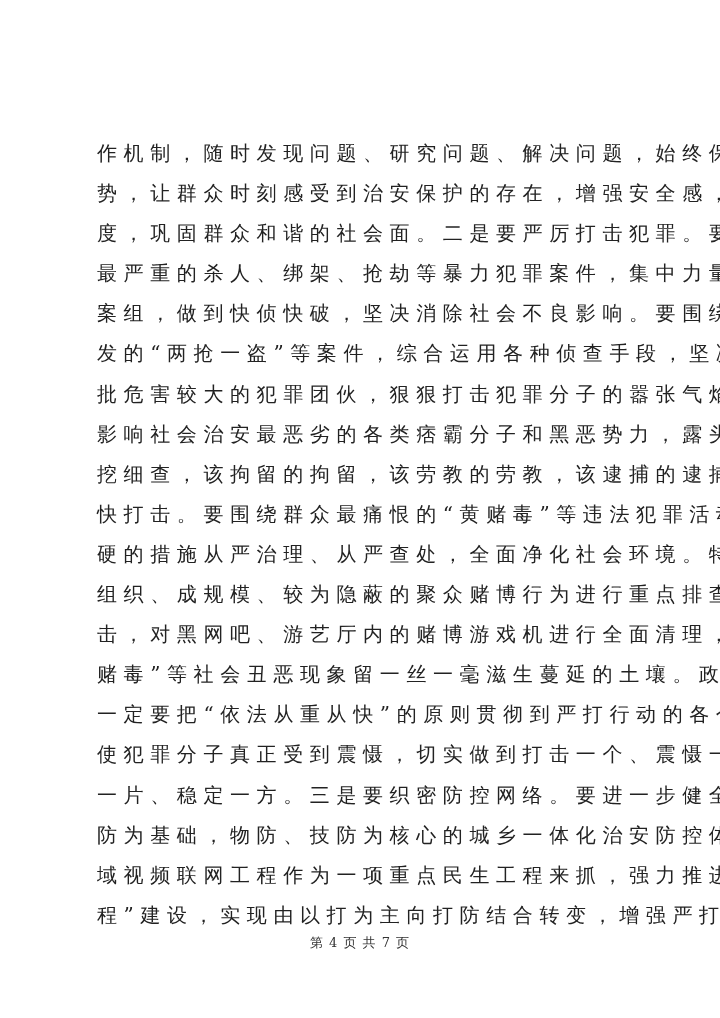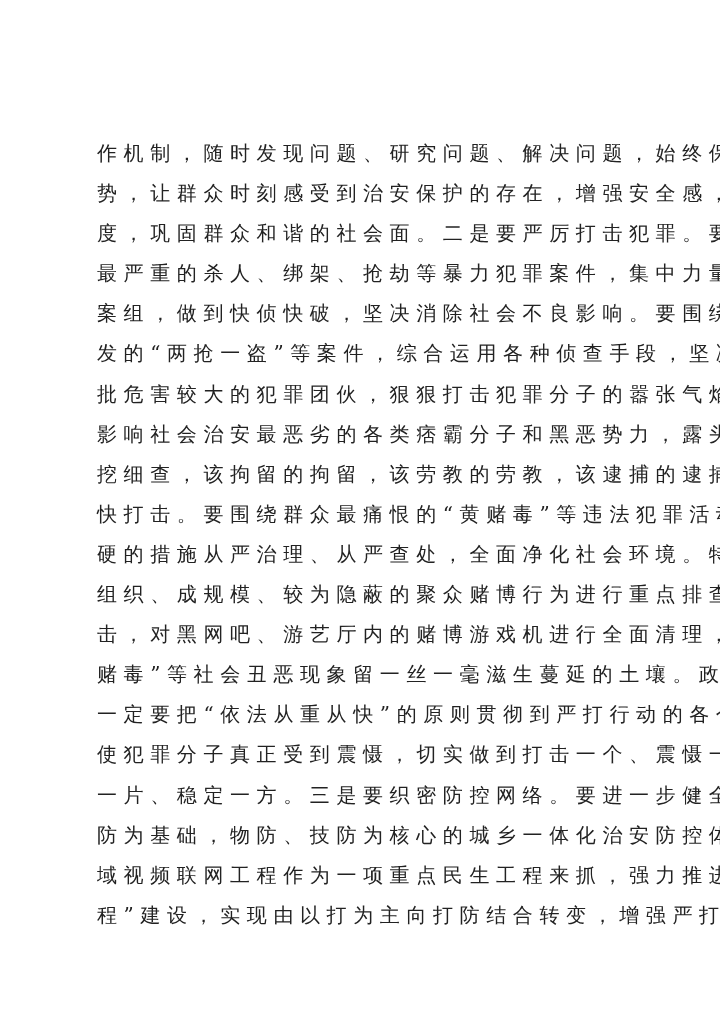--- a/index.html
+++ b/index.html
@@ -67,13 +67,14 @@
     <div class="line">组织、成规模、较为隐蔽的聚众赌博行为进行重点排查、重点打</div>
     <div class="line">击，对黑网吧、游艺厅内的赌博游戏机进行全面清理，绝不给“黄</div>
     <div class="line">赌毒”等社会丑恶现象留一丝一毫滋生蔓延的土壤。政法各部门</div>
     <div class="line">一定要把“依法从重从快”的原则贯彻到严打行动的各个环节，</div>
     <div class="line">使犯罪分子真正受到震慑，切实做到打击一个、震慑一批，整治</div>
     <div class="line">一片、稳定一方。三是要织密防控网络。要进一步健全完善以人</div>
     <div class="line">防为基础，物防、技防为核心的城乡一体化治安防控体系，将县</div>
     <div class="line">域视频联网工程作为一项重点民生工程来抓，强力推进“天网工</div>
     <div class="line">程”建设，实现由以打为主向打防结合转变，增强严打的长效性;</div>
   </div>
+  <div class="footer">第 4 页  共 7 页</div>
 </div>
 
 </body></html>

